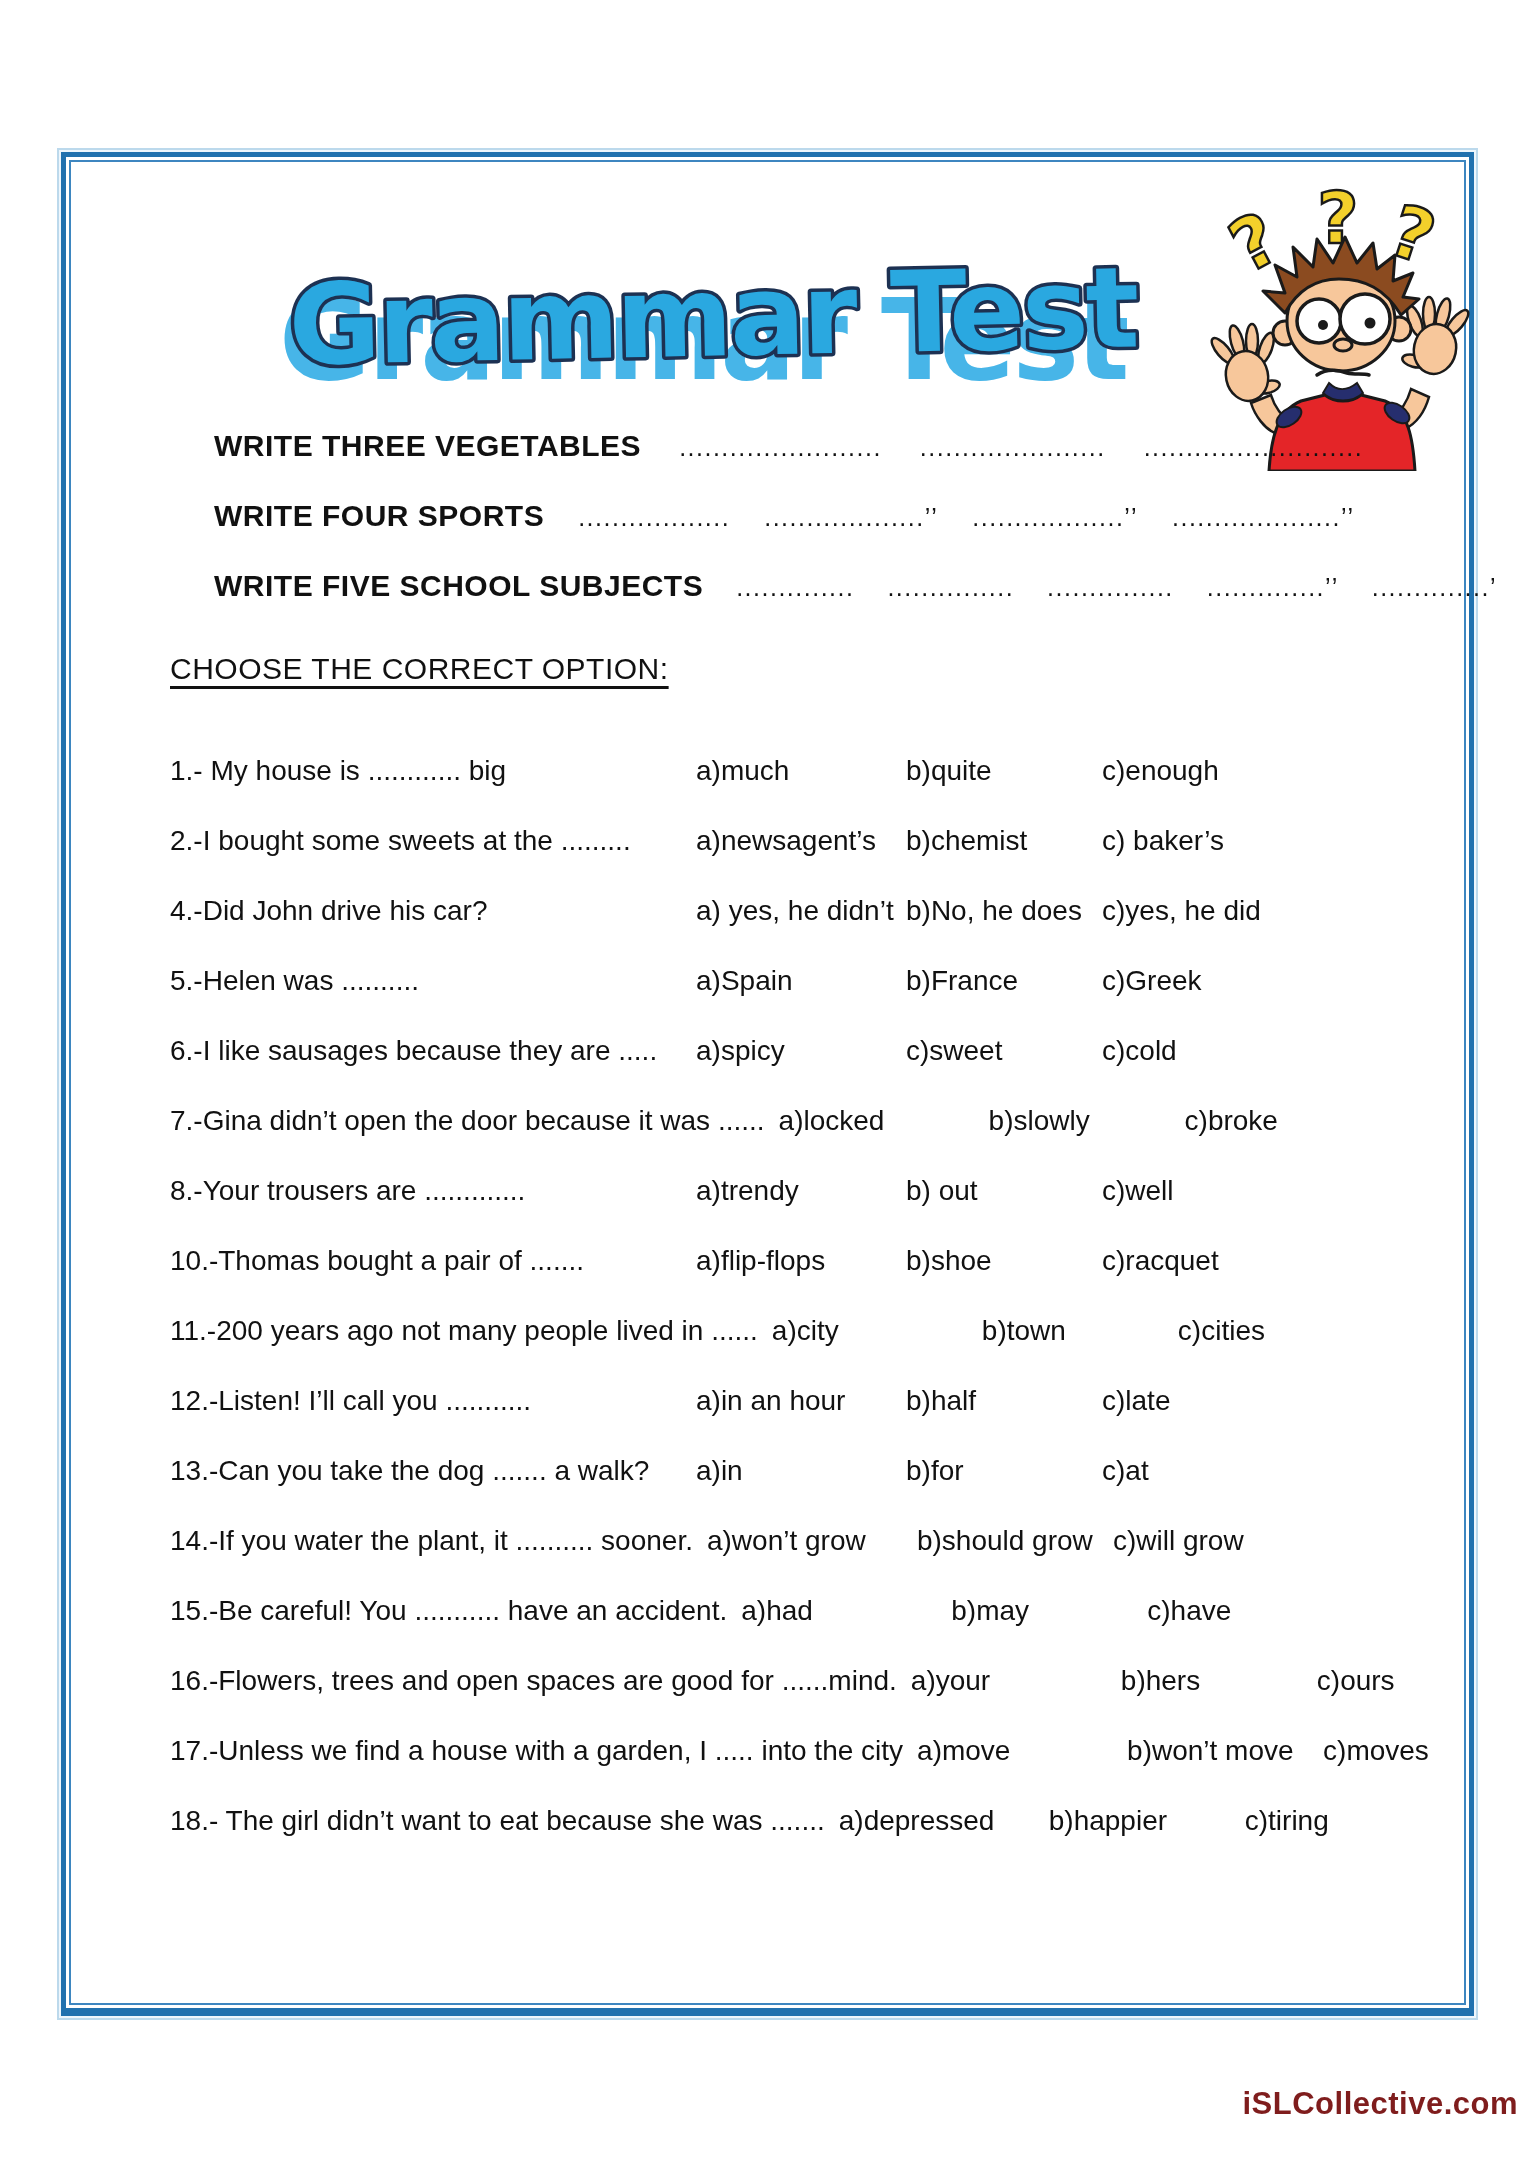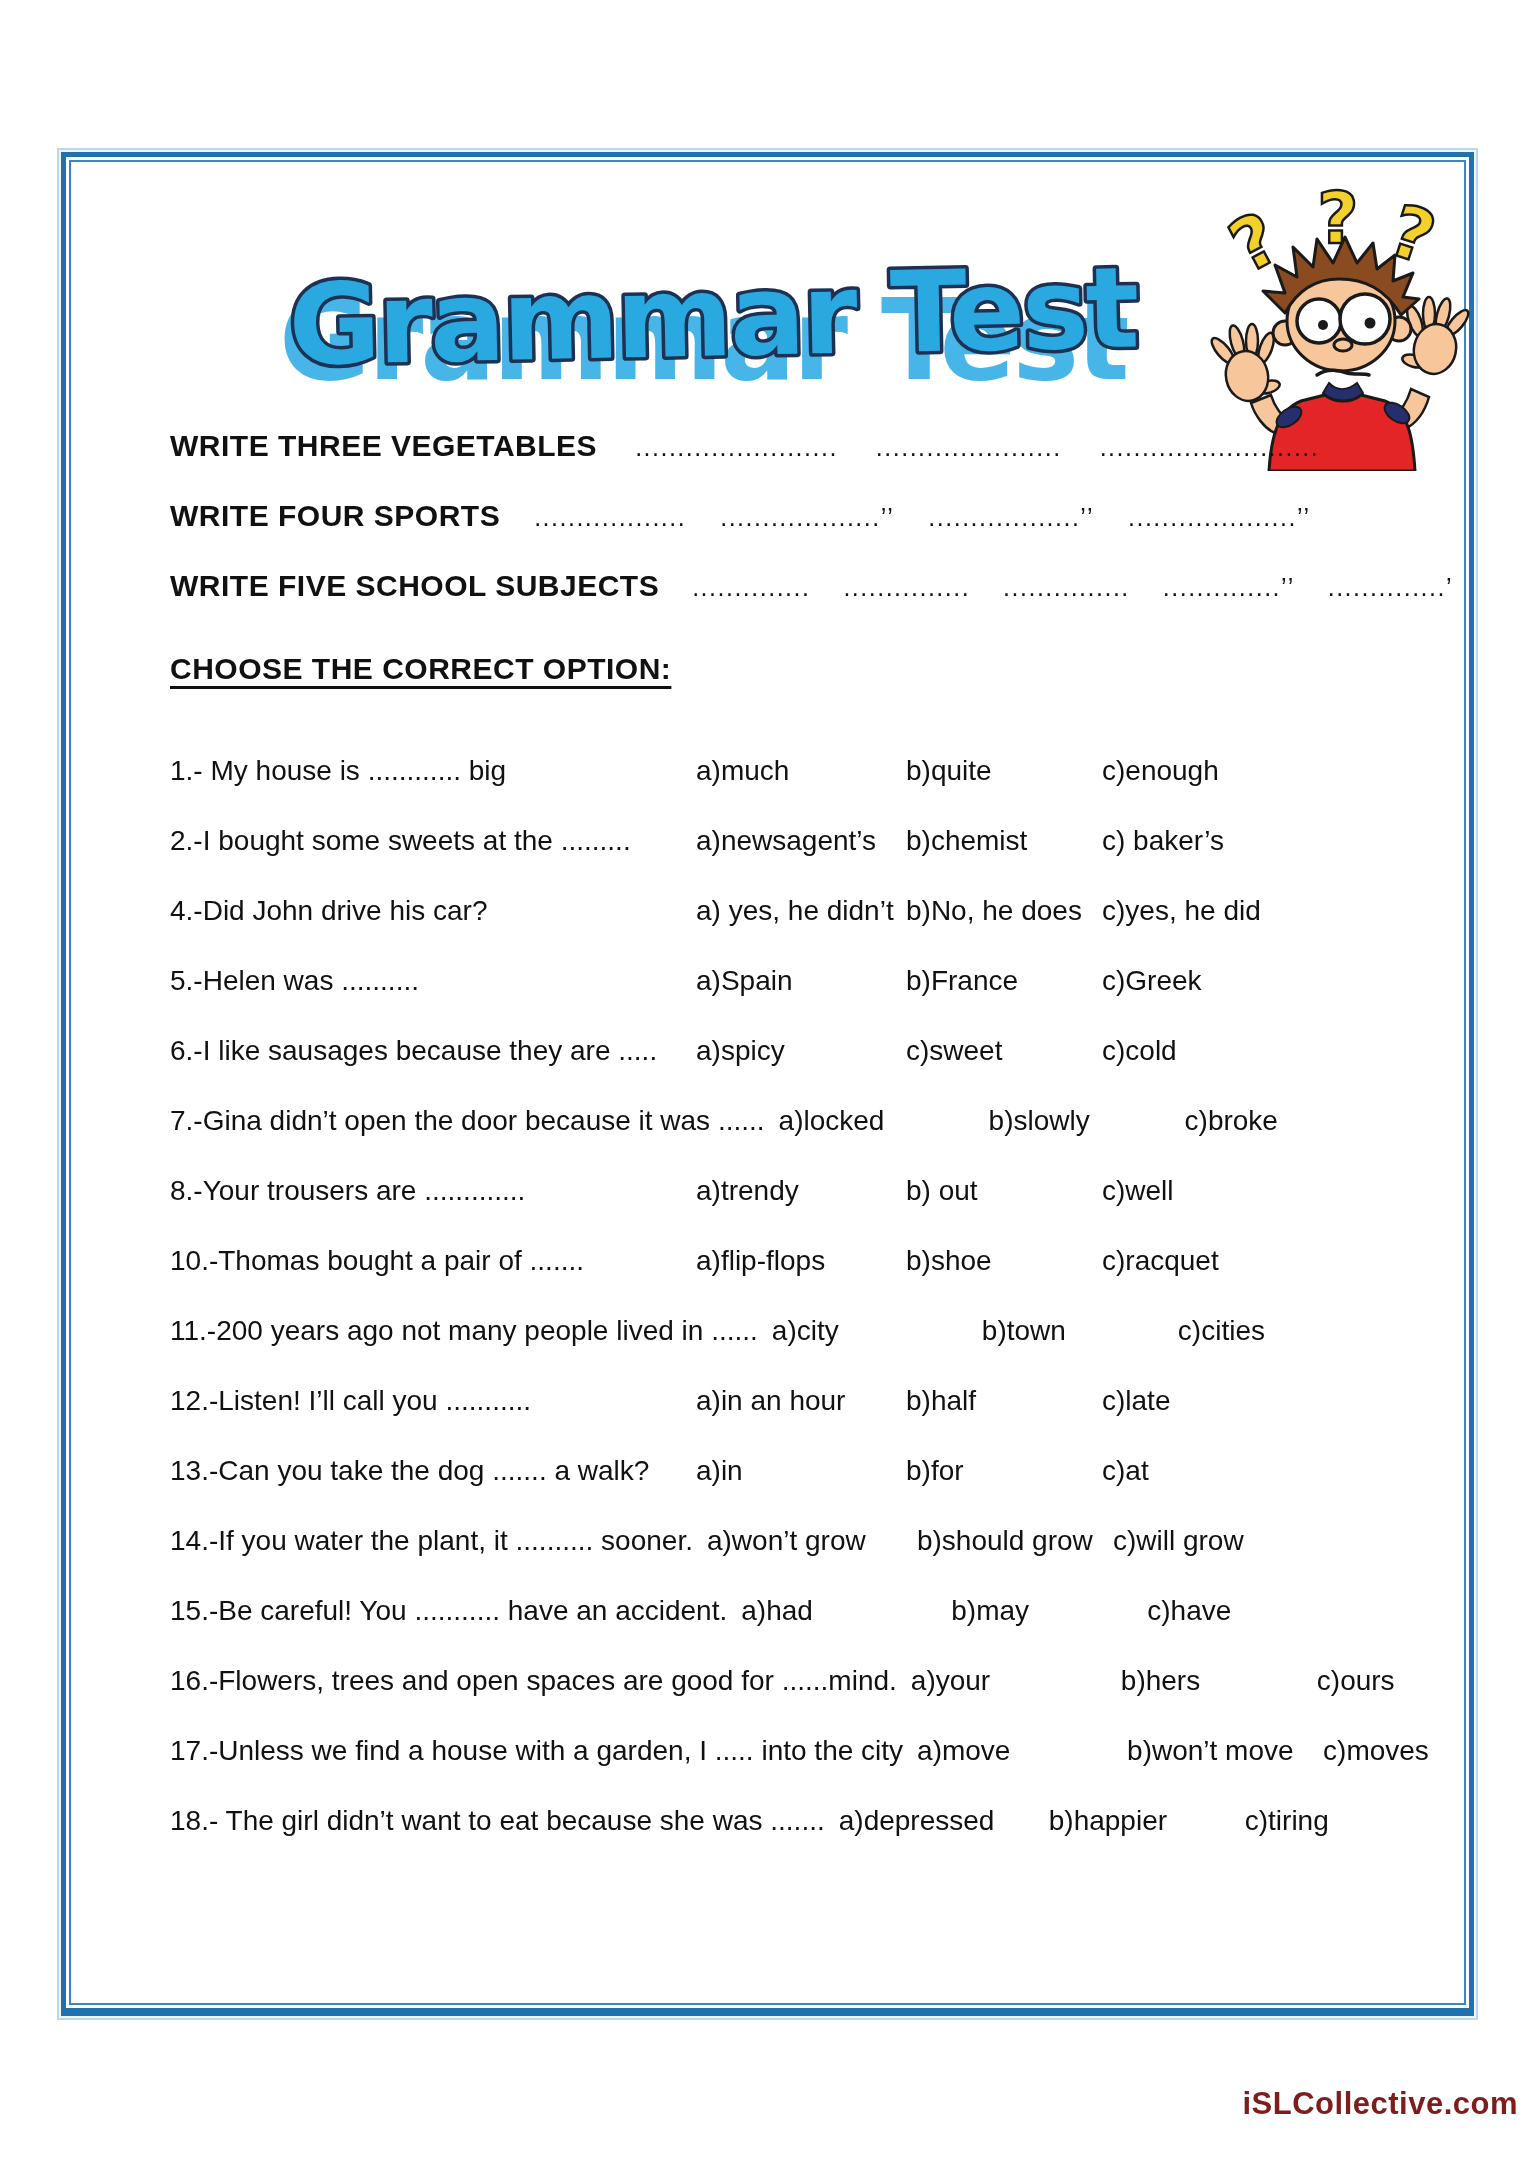--- a/index.html
+++ b/index.html
@@ -28,26 +28,26 @@
   .t-shadow{fill:#47b5e8;}
   .t-main{fill:#2aa8e0;stroke:#1d3152;stroke-width:7px;
     paint-order:stroke;stroke-linejoin:round;}
   
   .boy-svg{position:absolute;left:1139px;top:14px;}
   
   .writes{position:absolute;left:104px;top:272px;width:1290px;}
   .write-row{display:flex;align-items:baseline;height:70px;gap:38px;white-space:nowrap;}
   .write-row:nth-child(2){gap:34px;}
   .write-row:nth-child(3){gap:33px;}
-  .write-label{font-weight:700;font-size:30px;letter-spacing:.5px;}
+  .write-label{font-weight:700;font-size:30px;letter-spacing:.5px;margin-left:44px;}
   .blank{font-size:25px;letter-spacing:1.5px;color:#111;}
   
   .choose{
     position:absolute;left:104px;top:495px;
-    font-weight:700;font-size:30px;letter-spacing:.5px;
+    font-weight:400;font-size:30px;letter-spacing:.5px;
     text-decoration:underline;text-decoration-thickness:3px;text-underline-offset:7px;
     white-space:nowrap;
   }
   
   .questions{position:absolute;left:104px;top:558px;width:1300px;}
   .q-row{display:flex;align-items:baseline;height:70px;white-space:nowrap;font-size:28px;}
   .q-text{min-width:512px;padding-right:14px;}
   .q-opt{display:inline-block;margin-top:40px;}
   .q-a{min-width:210px;}
   .q-b{min-width:196px;}

